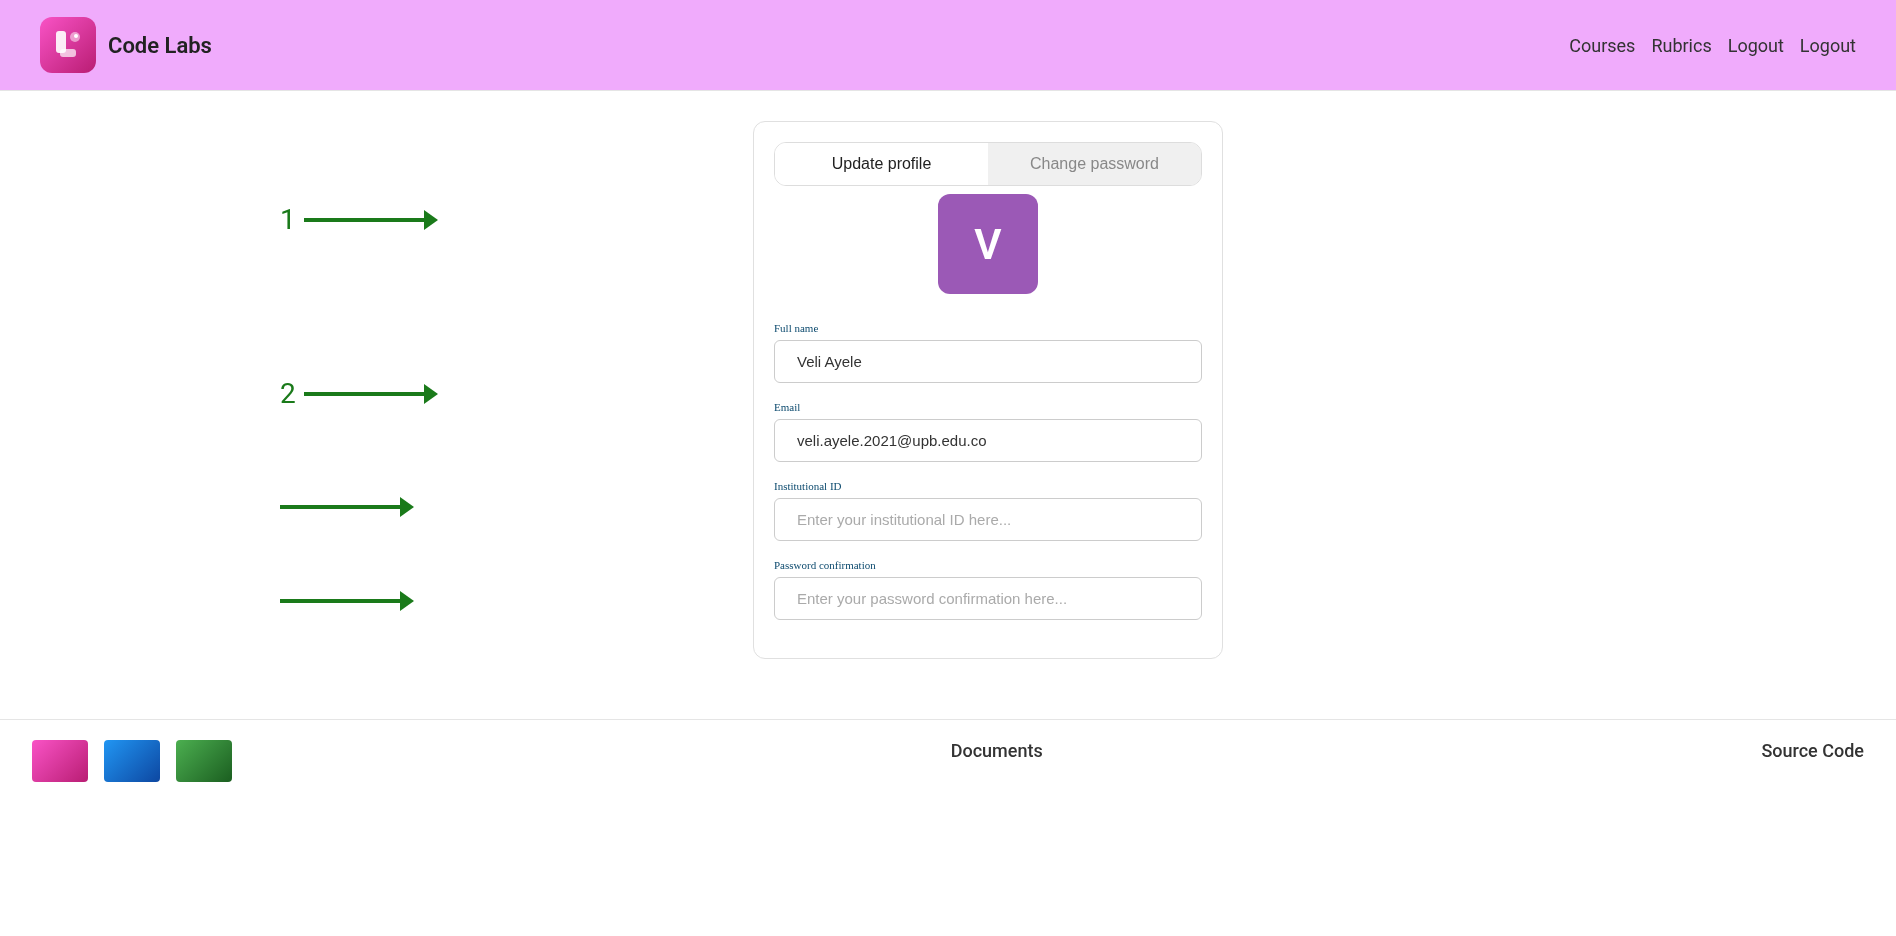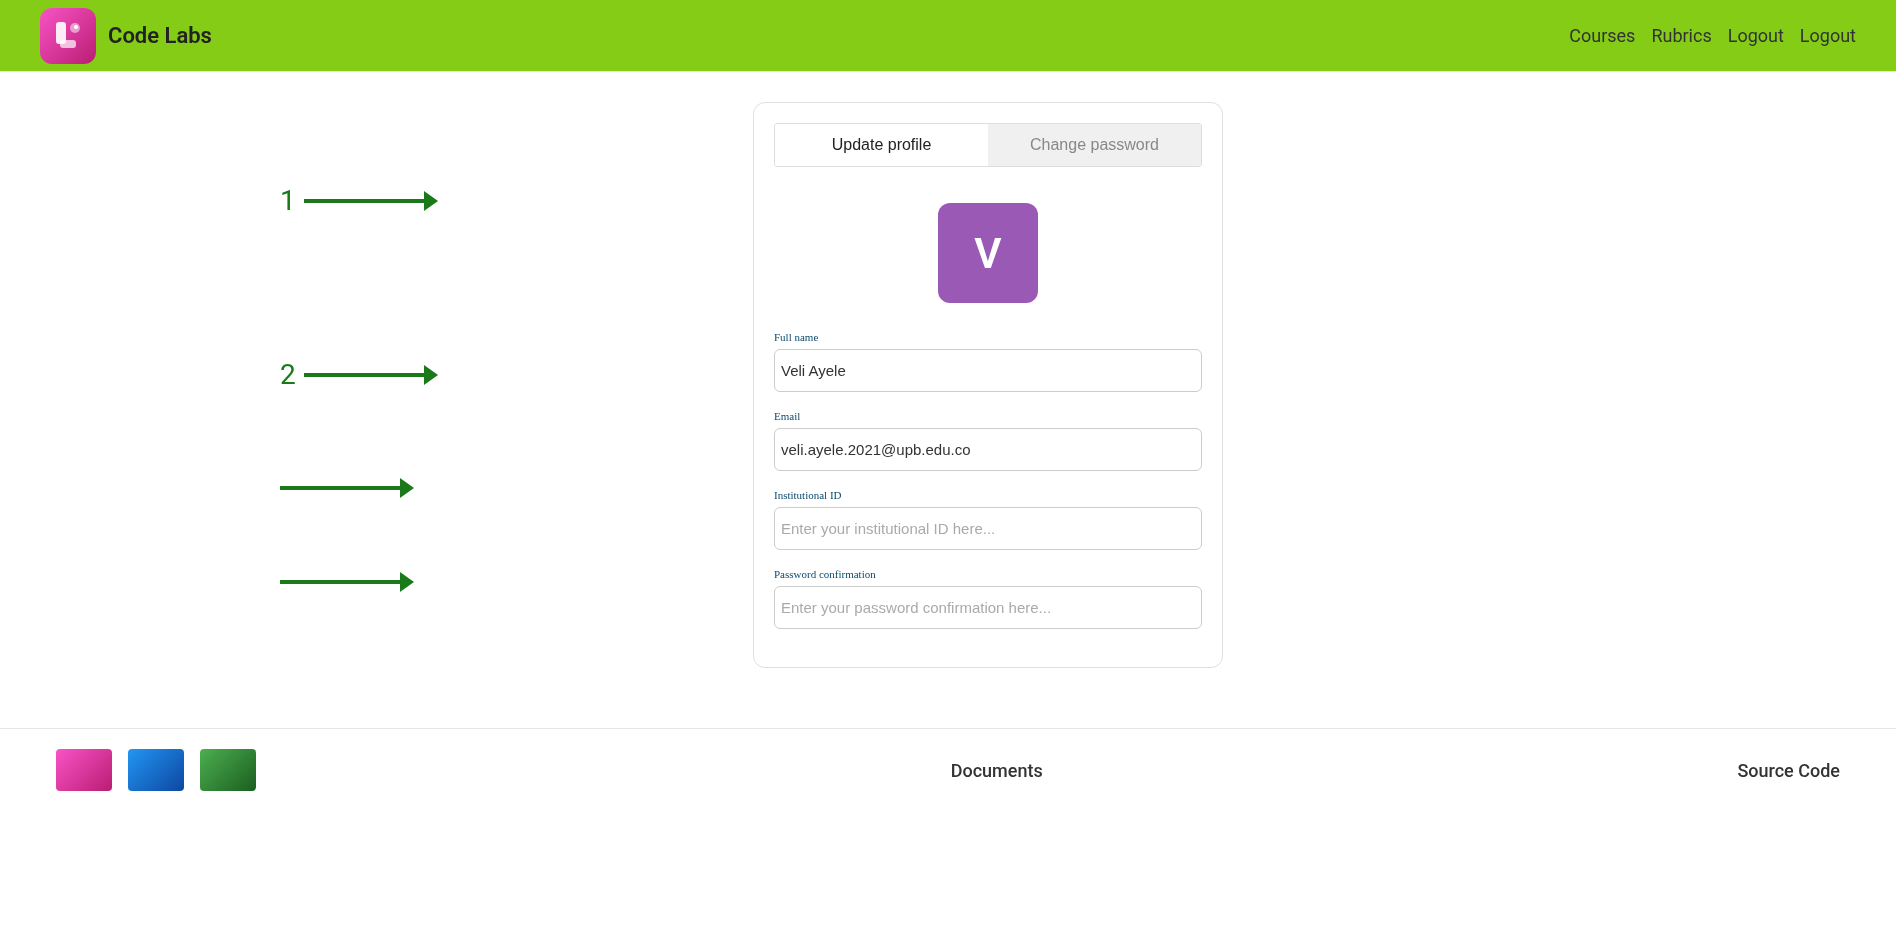--- a/index.html
+++ b/index.html
@@ -4,23 +4,23 @@
   <style>
     * { box-sizing: border-box; margin: 0; padding: 0; }
     body { font-family: -apple-system, BlinkMacSystemFont, 'Segoe UI', Roboto, sans-serif; background: #fff; color: #333; }
 
     
     .header {
       display: flex;
       align-items: center;
       justify-content: space-between;
       padding: 0 40px;
-      height: 72px;
+      height: 91px;
       border-bottom: 1px solid #e5e5e5;
-      background: #84cc16;
+      background: #f0abfc;
     }
     .header-logo {
       display: flex;
       align-items: center;
       gap: 12px;
     }
     .logo-icon {
       width: 56px;
       height: 56px;
       border-radius: 12px;
@@ -121,23 +121,23 @@
       border: 1px solid #e0e0e0;
       border-radius: 12px;
       padding: 20px;
       margin-left: 80px;
     }
 
     
     .tabs {
       display: flex;
       border: 1px solid #ddd;
-      border-radius: 3px;
+      border-radius: 12px;
       overflow: hidden;
-      margin-bottom: 36px;
+      margin-bottom: 8px;
     }
     .tab {
       flex: 1;
       padding: 12px 0;
       text-align: center;
       font-size: 16px;
       cursor: pointer;
       border: none;
       outline: none;
     }
@@ -176,21 +176,21 @@
     }
     .form-label {
       display: block;
       font-size: 11px;
       color: #0c4a6e;
       margin-bottom: 6px;
       font-family: Liberation Serif, serif;
     }
     .form-input {
       width: 100%;
-      padding: 12px 6px;
+      padding: 12px 22px;
       border: 1px solid #ccc;
       border-radius: 6px;
       font-size: 15px;
       color: #333;
       outline: none;
       background: #fff;
     }
     .form-input::placeholder {
       color: #aaa;
     }
@@ -206,24 +206,23 @@
       font-size: 18px;
       font-weight: 500;
       cursor: pointer;
       margin-top: 8px;
     }
 
     
     .footer {
       background: #fff;
       border-top: 1px solid #e5e5e5;
-      padding: 20px 56px;
+      padding: 20px 32px;
       display: flex;
       justify-content: space-between;
-      align-items: center;
     }
     .footer-logos {
       display: flex;
       gap: 16px;
       align-items: center;
     }
     .footer-logo-box {
       width: 56px;
       height: 42px;
       background: linear-gradient(135deg, #f953c6, #b91d73);

